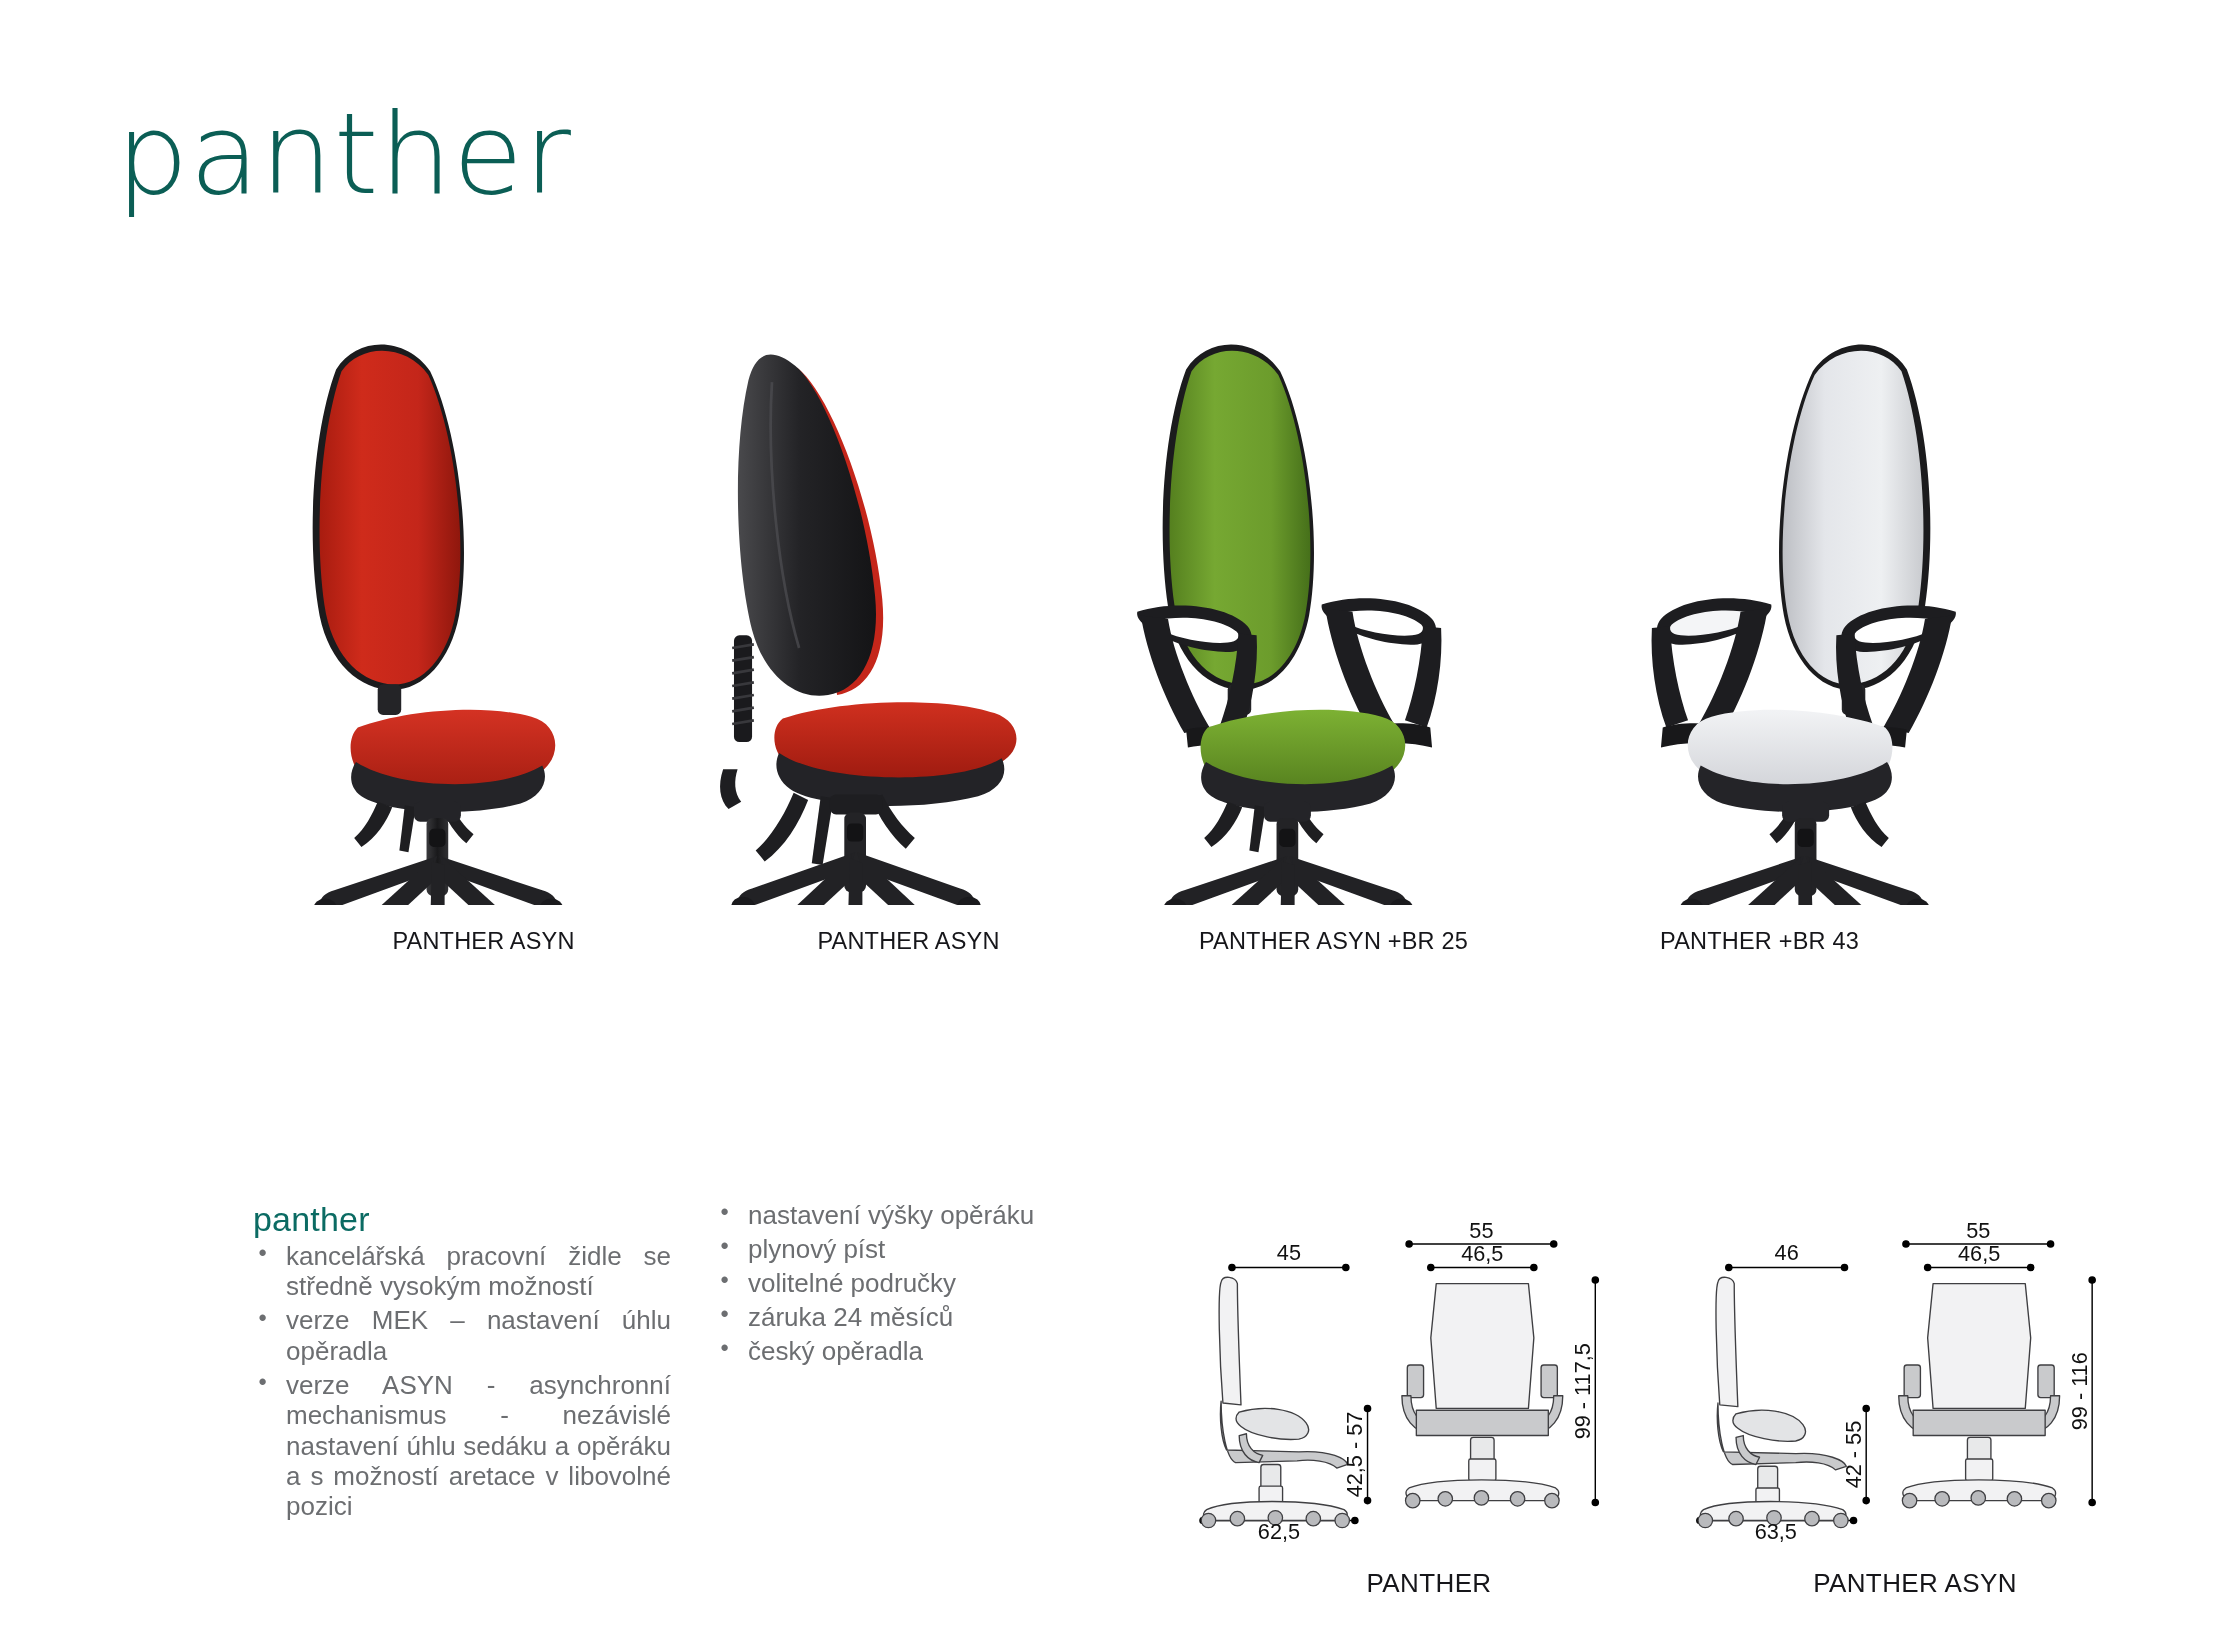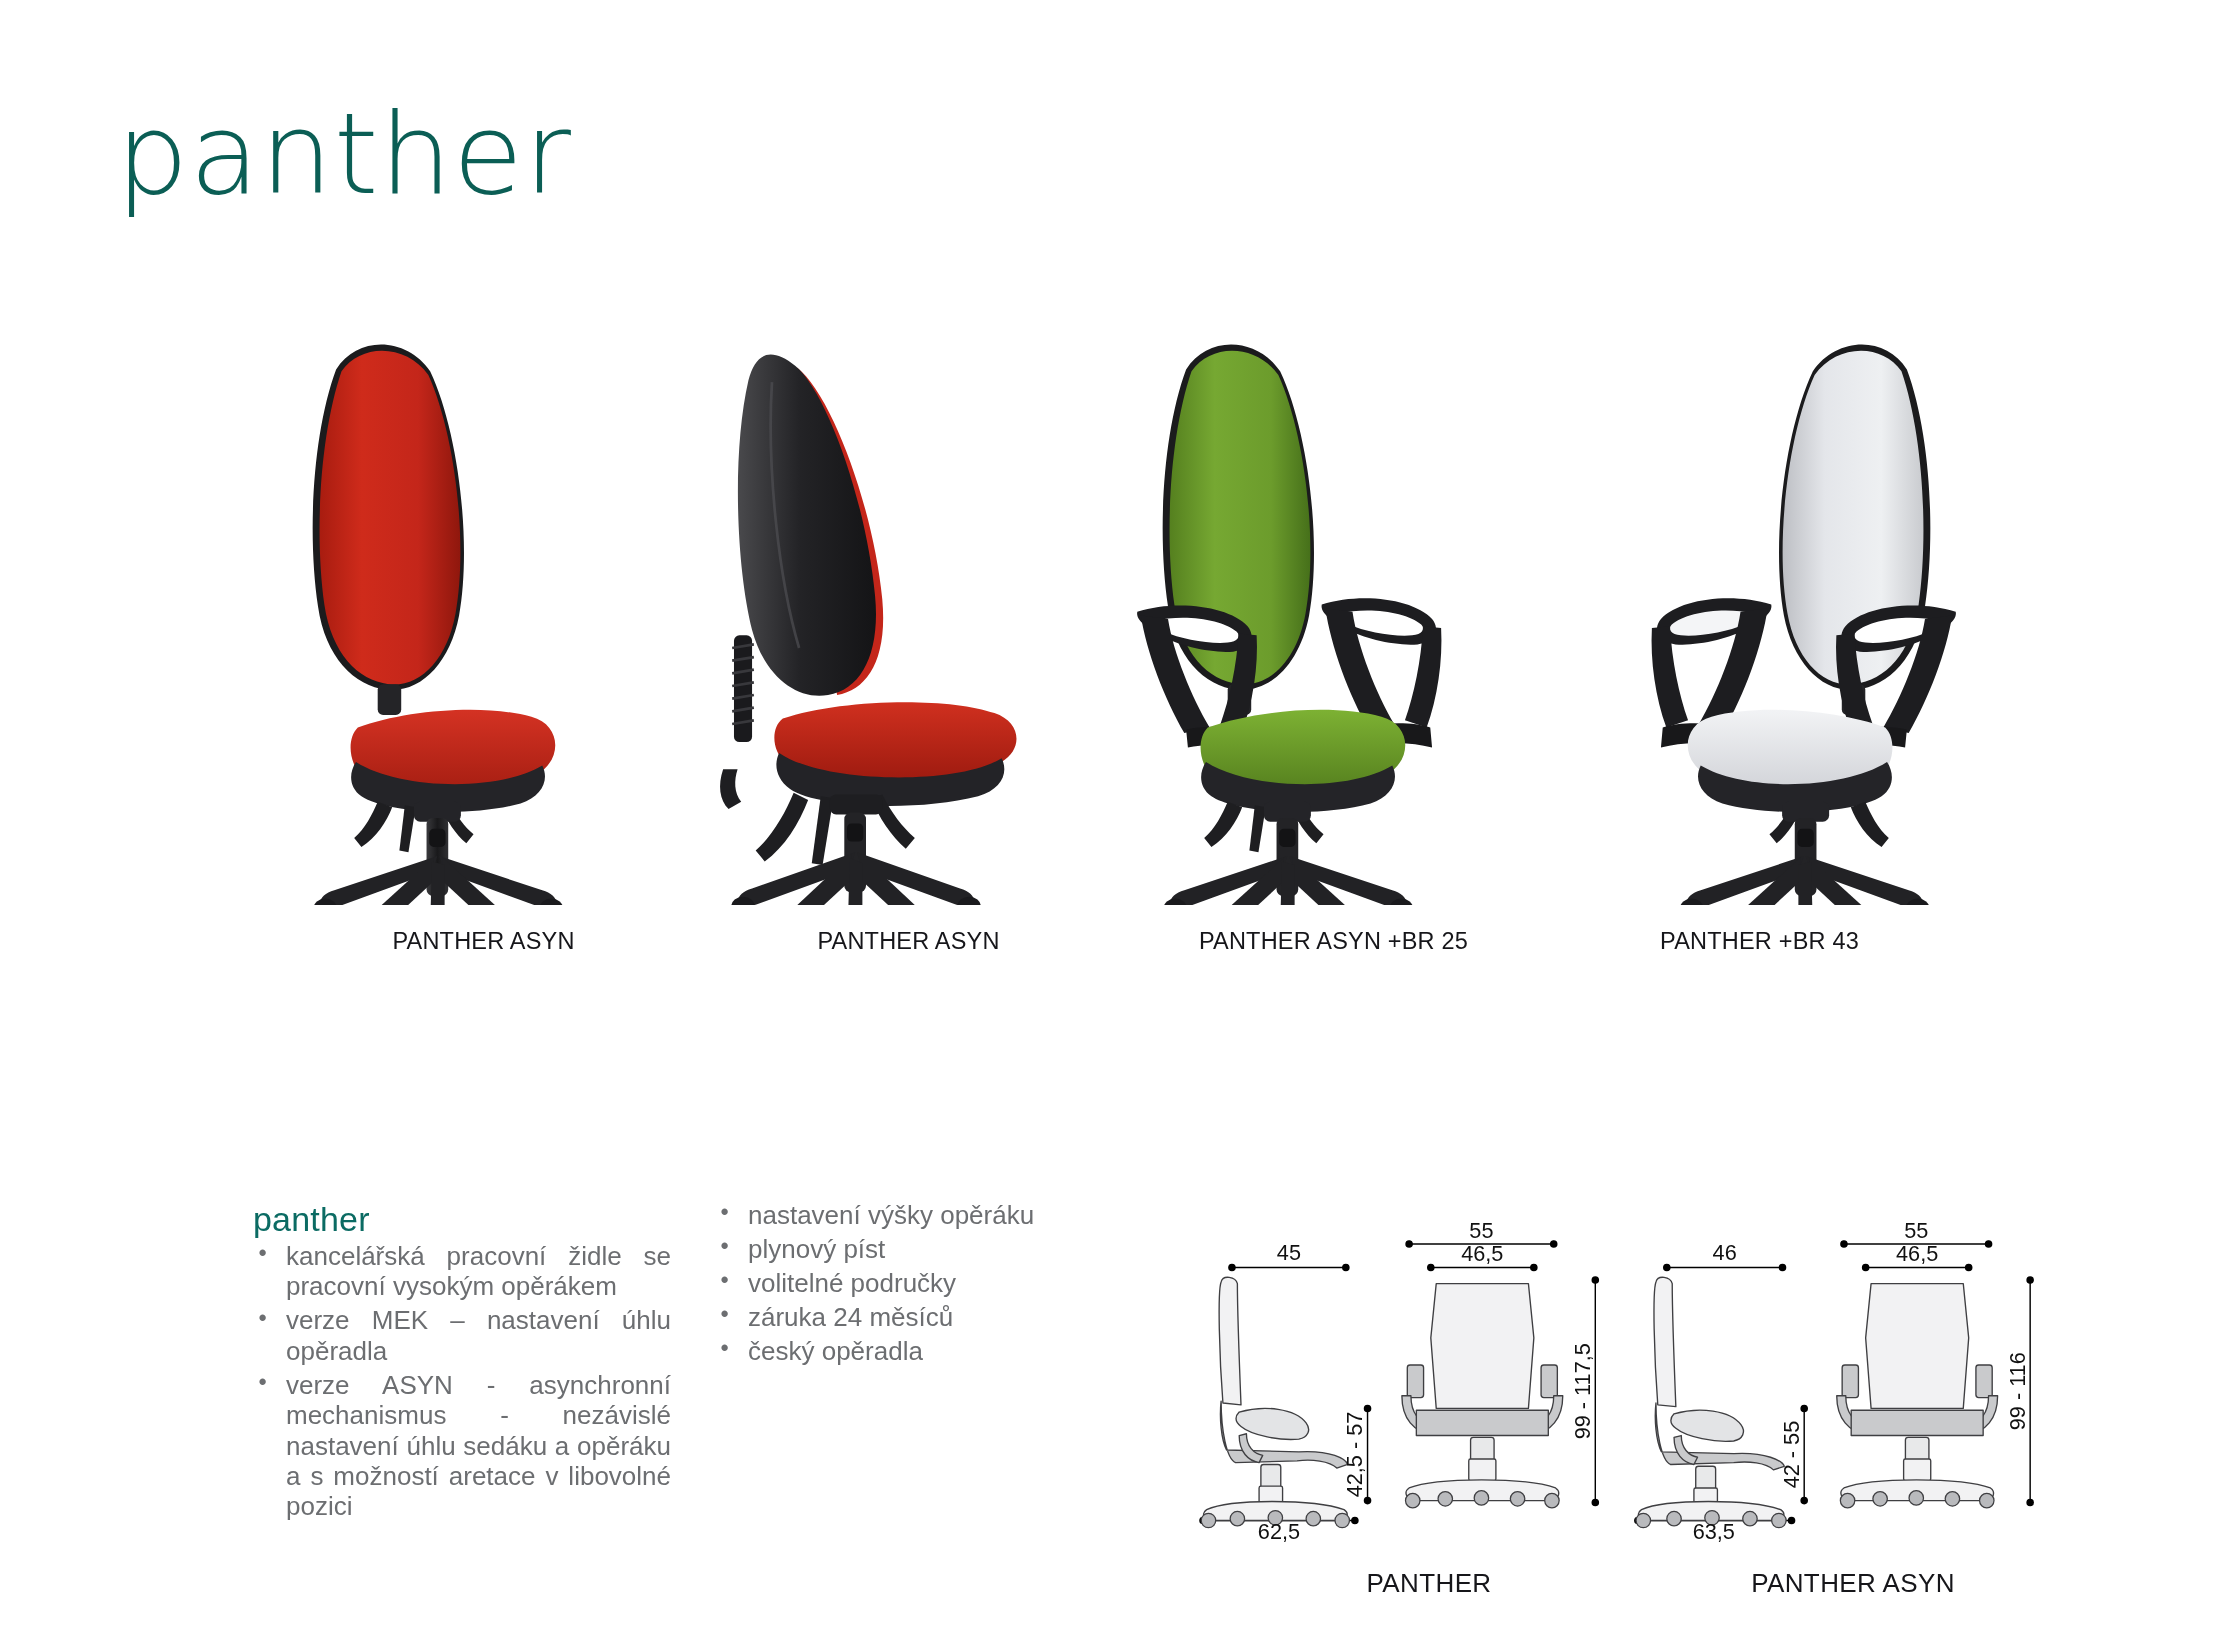--- a/index.html
+++ b/index.html
@@ -109,21 +109,21 @@
 
   
   .tech {
     position: absolute;
     top: 16.3px;
     width: 470px;
     height: 398px;
     margin-top: 30px;
   }
   #tech-1 { left: 1194px; }
-  #tech-2 { left: 1618px; text-decoration: underline; }
+  #tech-2 { left: 1680px; text-decoration: underline; }
   .tech svg { display: block; width: 470px; height: 362px; }
   .tech .tech-caption {
     position: absolute;
     left: 0;
     top: 346px;
     width: 470px;
     text-align: center;
     font-size: 26px;
     color: #16161a;
     letter-spacing: 0.4px;
@@ -389,21 +389,21 @@
     </div>
     <div class="caption">PANTHER +BR 43</div>
   </div>
 </div>
 
 <div id="info">
 
   <div id="spec-heading" style="color: rgb(11, 107, 99);">panther</div>
 
   <div class="bullet-col" id="bullets-left" style="color: rgb(108, 110, 113);">
-    <div class="bullet">kancelářská pracovní židle se pracovní vysokým opěrákem</div>
+    <div class="bullet">kancelářská pracovní židle se středně vysokým možností</div>
     <div class="bullet">verze MEK – nastavení úhlu opěradla</div>
     <div class="bullet">verze ASYN - asynchronní mechanismus - nezávislé nastavení úhlu sedáku a opěráku a s možností aretace v libovolné pozici</div>
   </div>
 
   <div class="bullet-col" id="bullets-right" style="color: rgb(108, 110, 113);">
     <div class="bullet">nastavení výšky opěráku</div>
     <div class="bullet">plynový píst</div>
     <div class="bullet">volitelné područky</div>
     <div class="bullet">záruka 24 měsíců</div>
     <div class="bullet">český opěradla</div>

